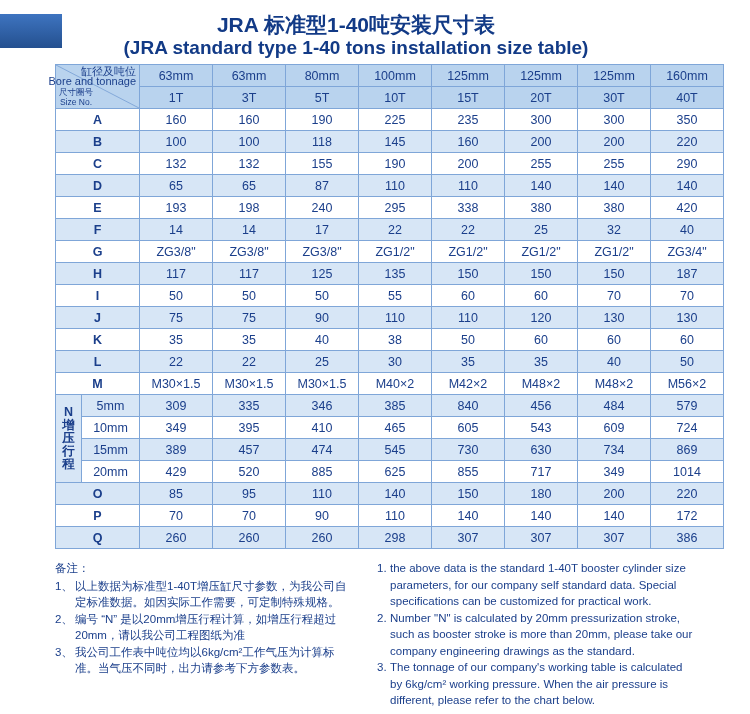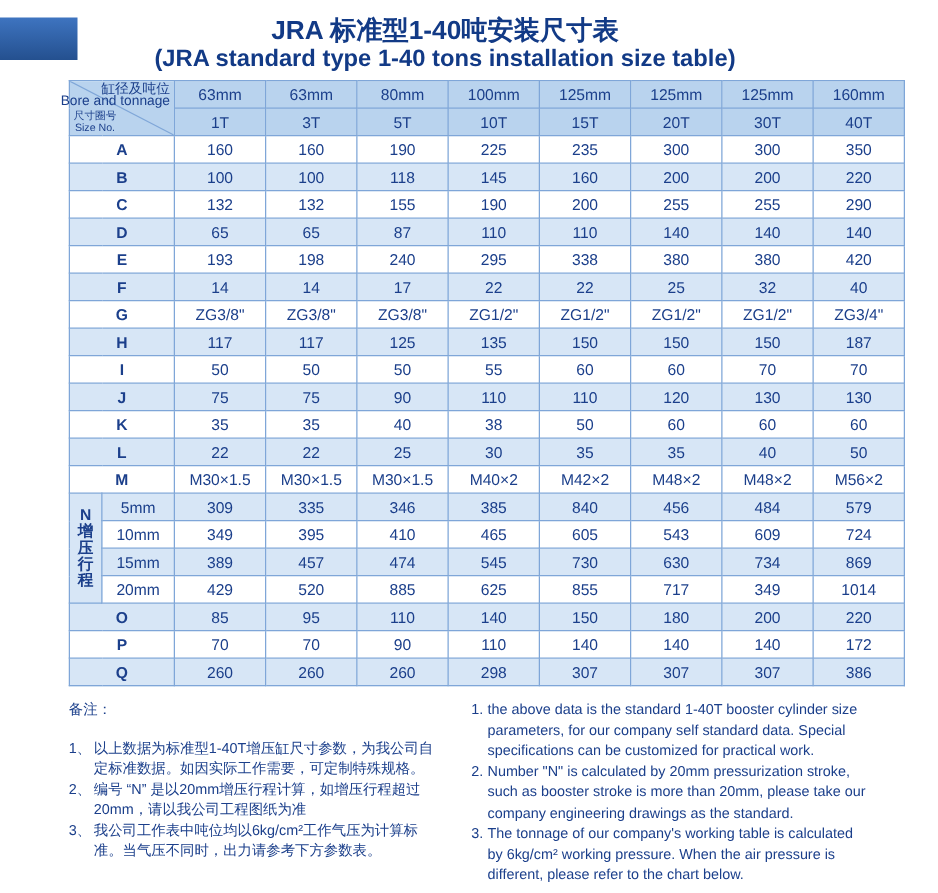--- a/index.html
+++ b/index.html
@@ -103,21 +103,21 @@
     gap:22px;
   }
   .note-col{
     width:300px;
     font-size:11.5px;
     line-height:16.5px;
     color:#1b3f8b;
   }
   .note-col.cn{width:300px;}
   .note-col.en{width:320px;}
-  .note-title{font-size:11.5px;margin-bottom:14px;}
+  .note-title{font-size:11.5px;margin-bottom:1px;}
   .note-item{
     display:flex;
     margin-bottom:0px;
   }
   .note-num{flex:0 0 auto;white-space:pre;}
   .note-txt{flex:1 1 auto;}
   .en .note-num{min-width:13px;}
   .cn .note-num{min-width:20px;}
 </style>
 </head>

